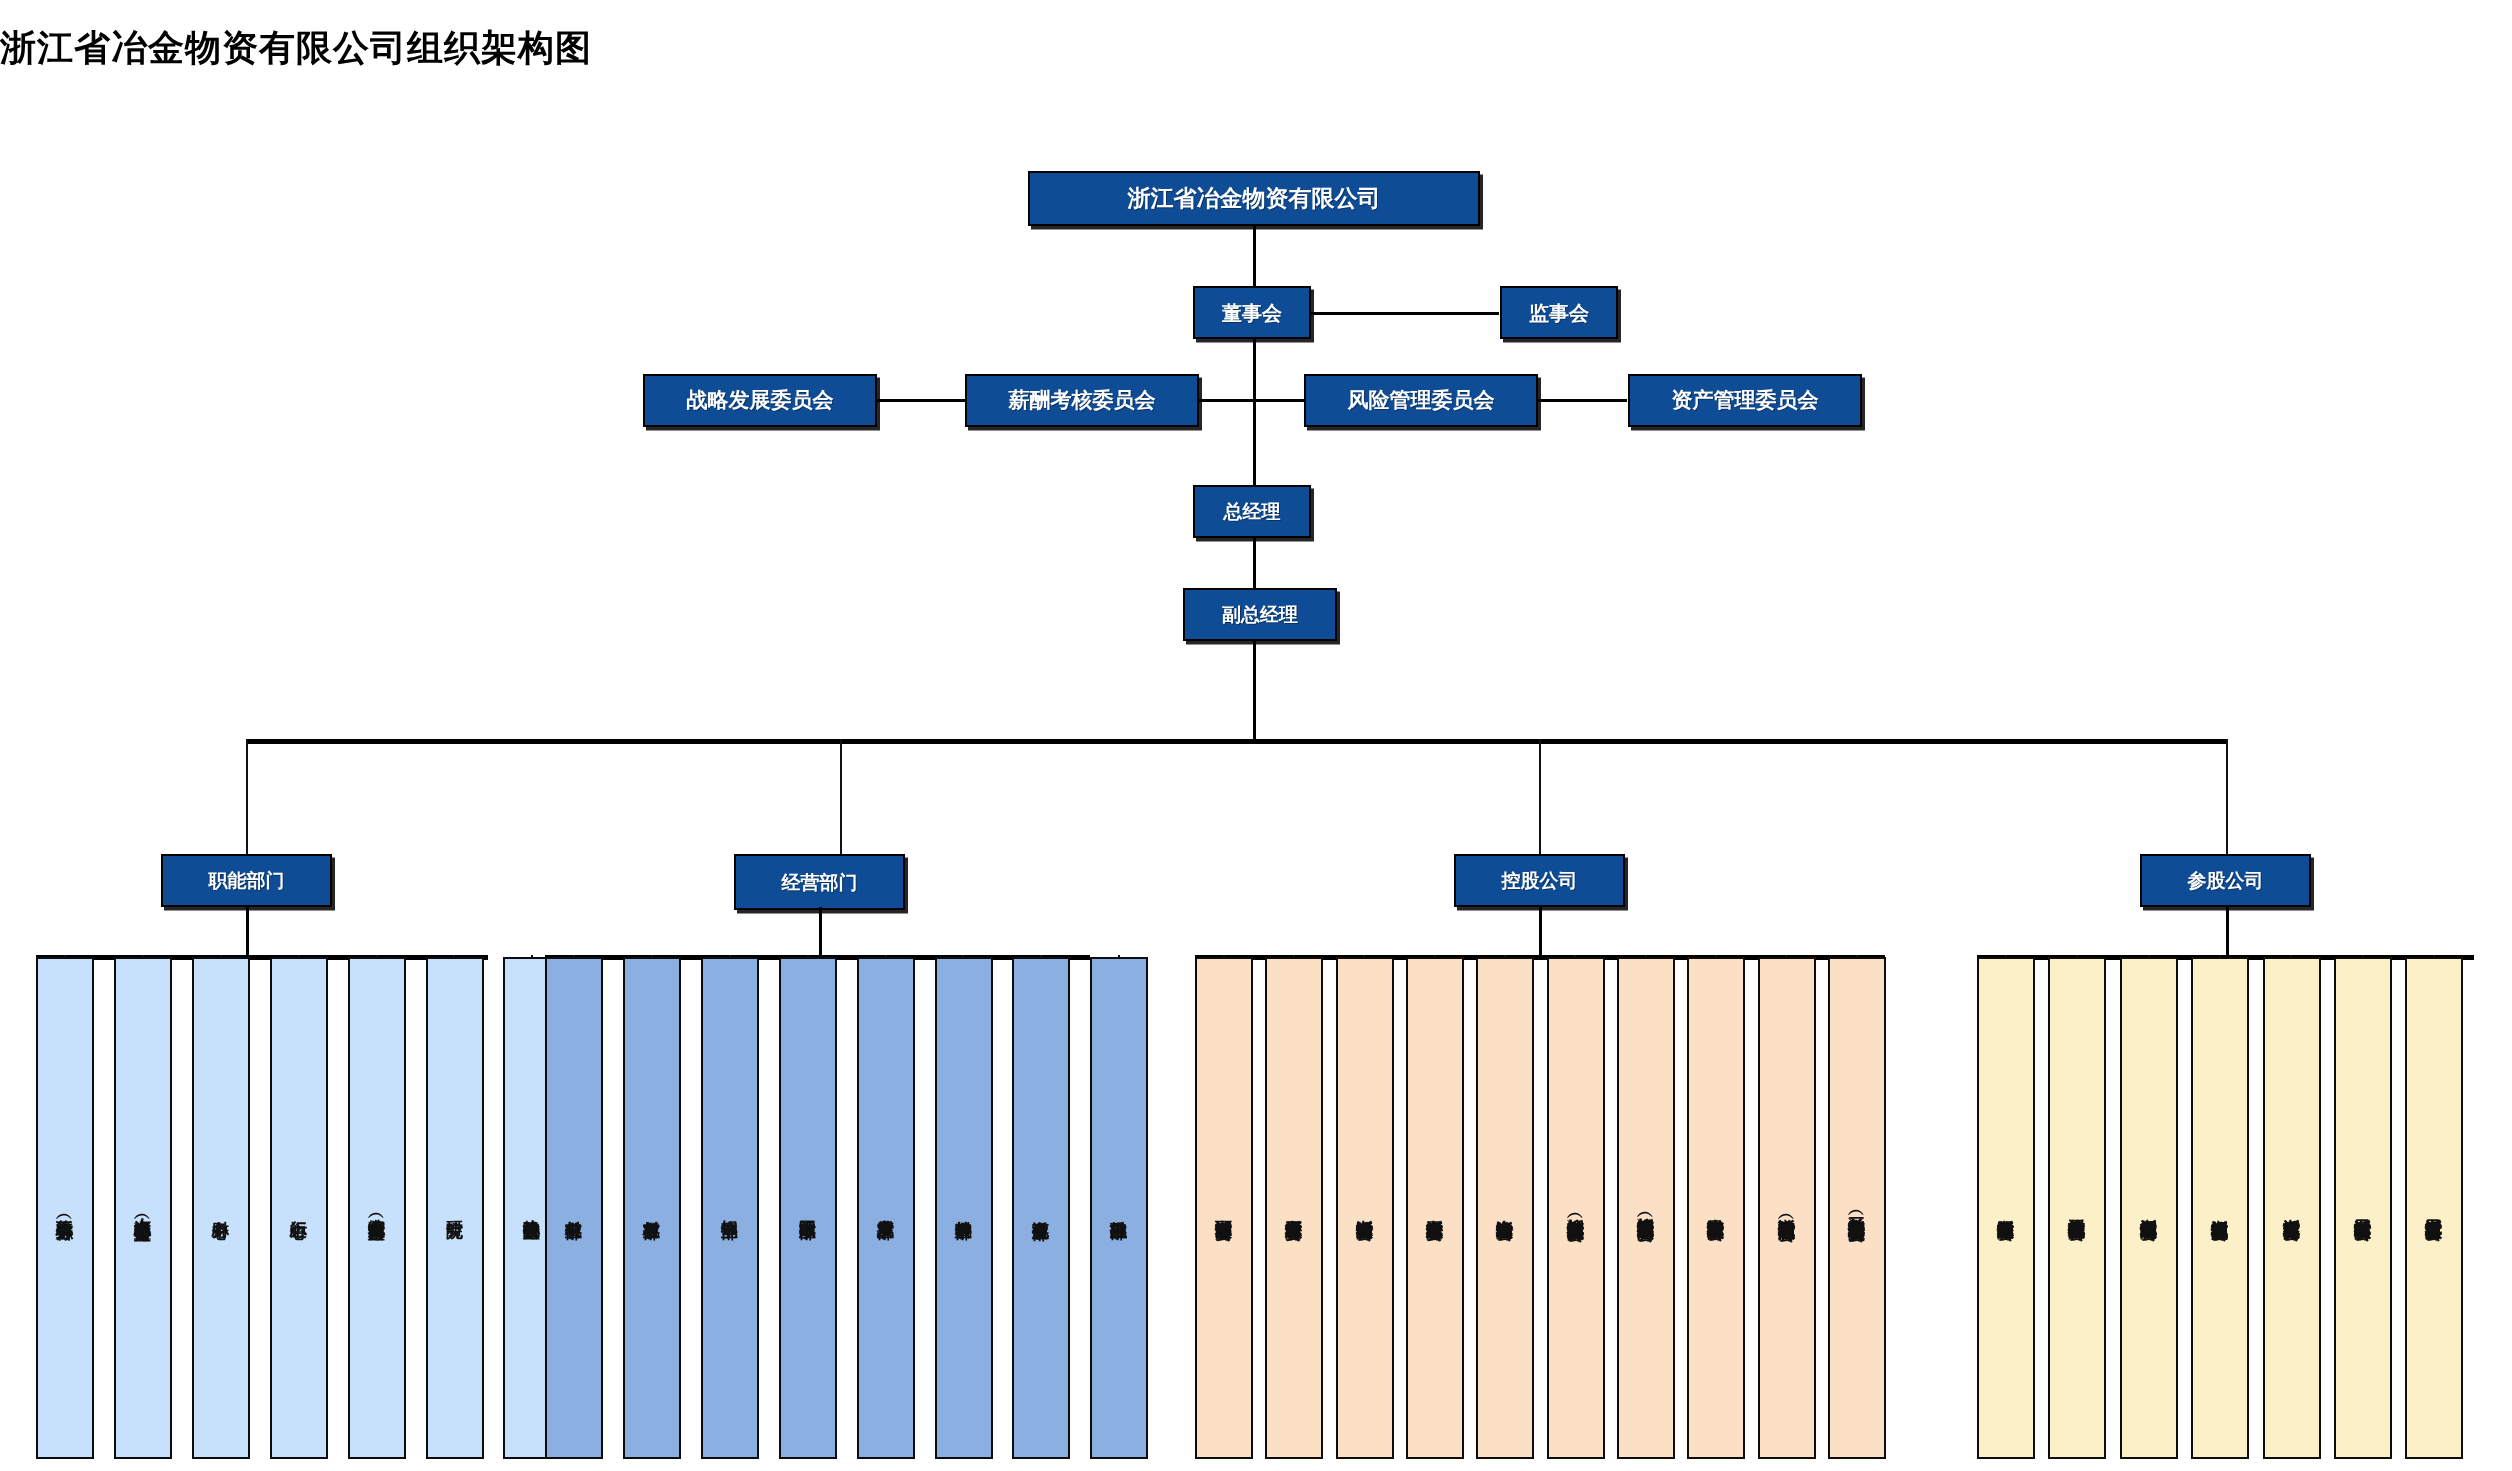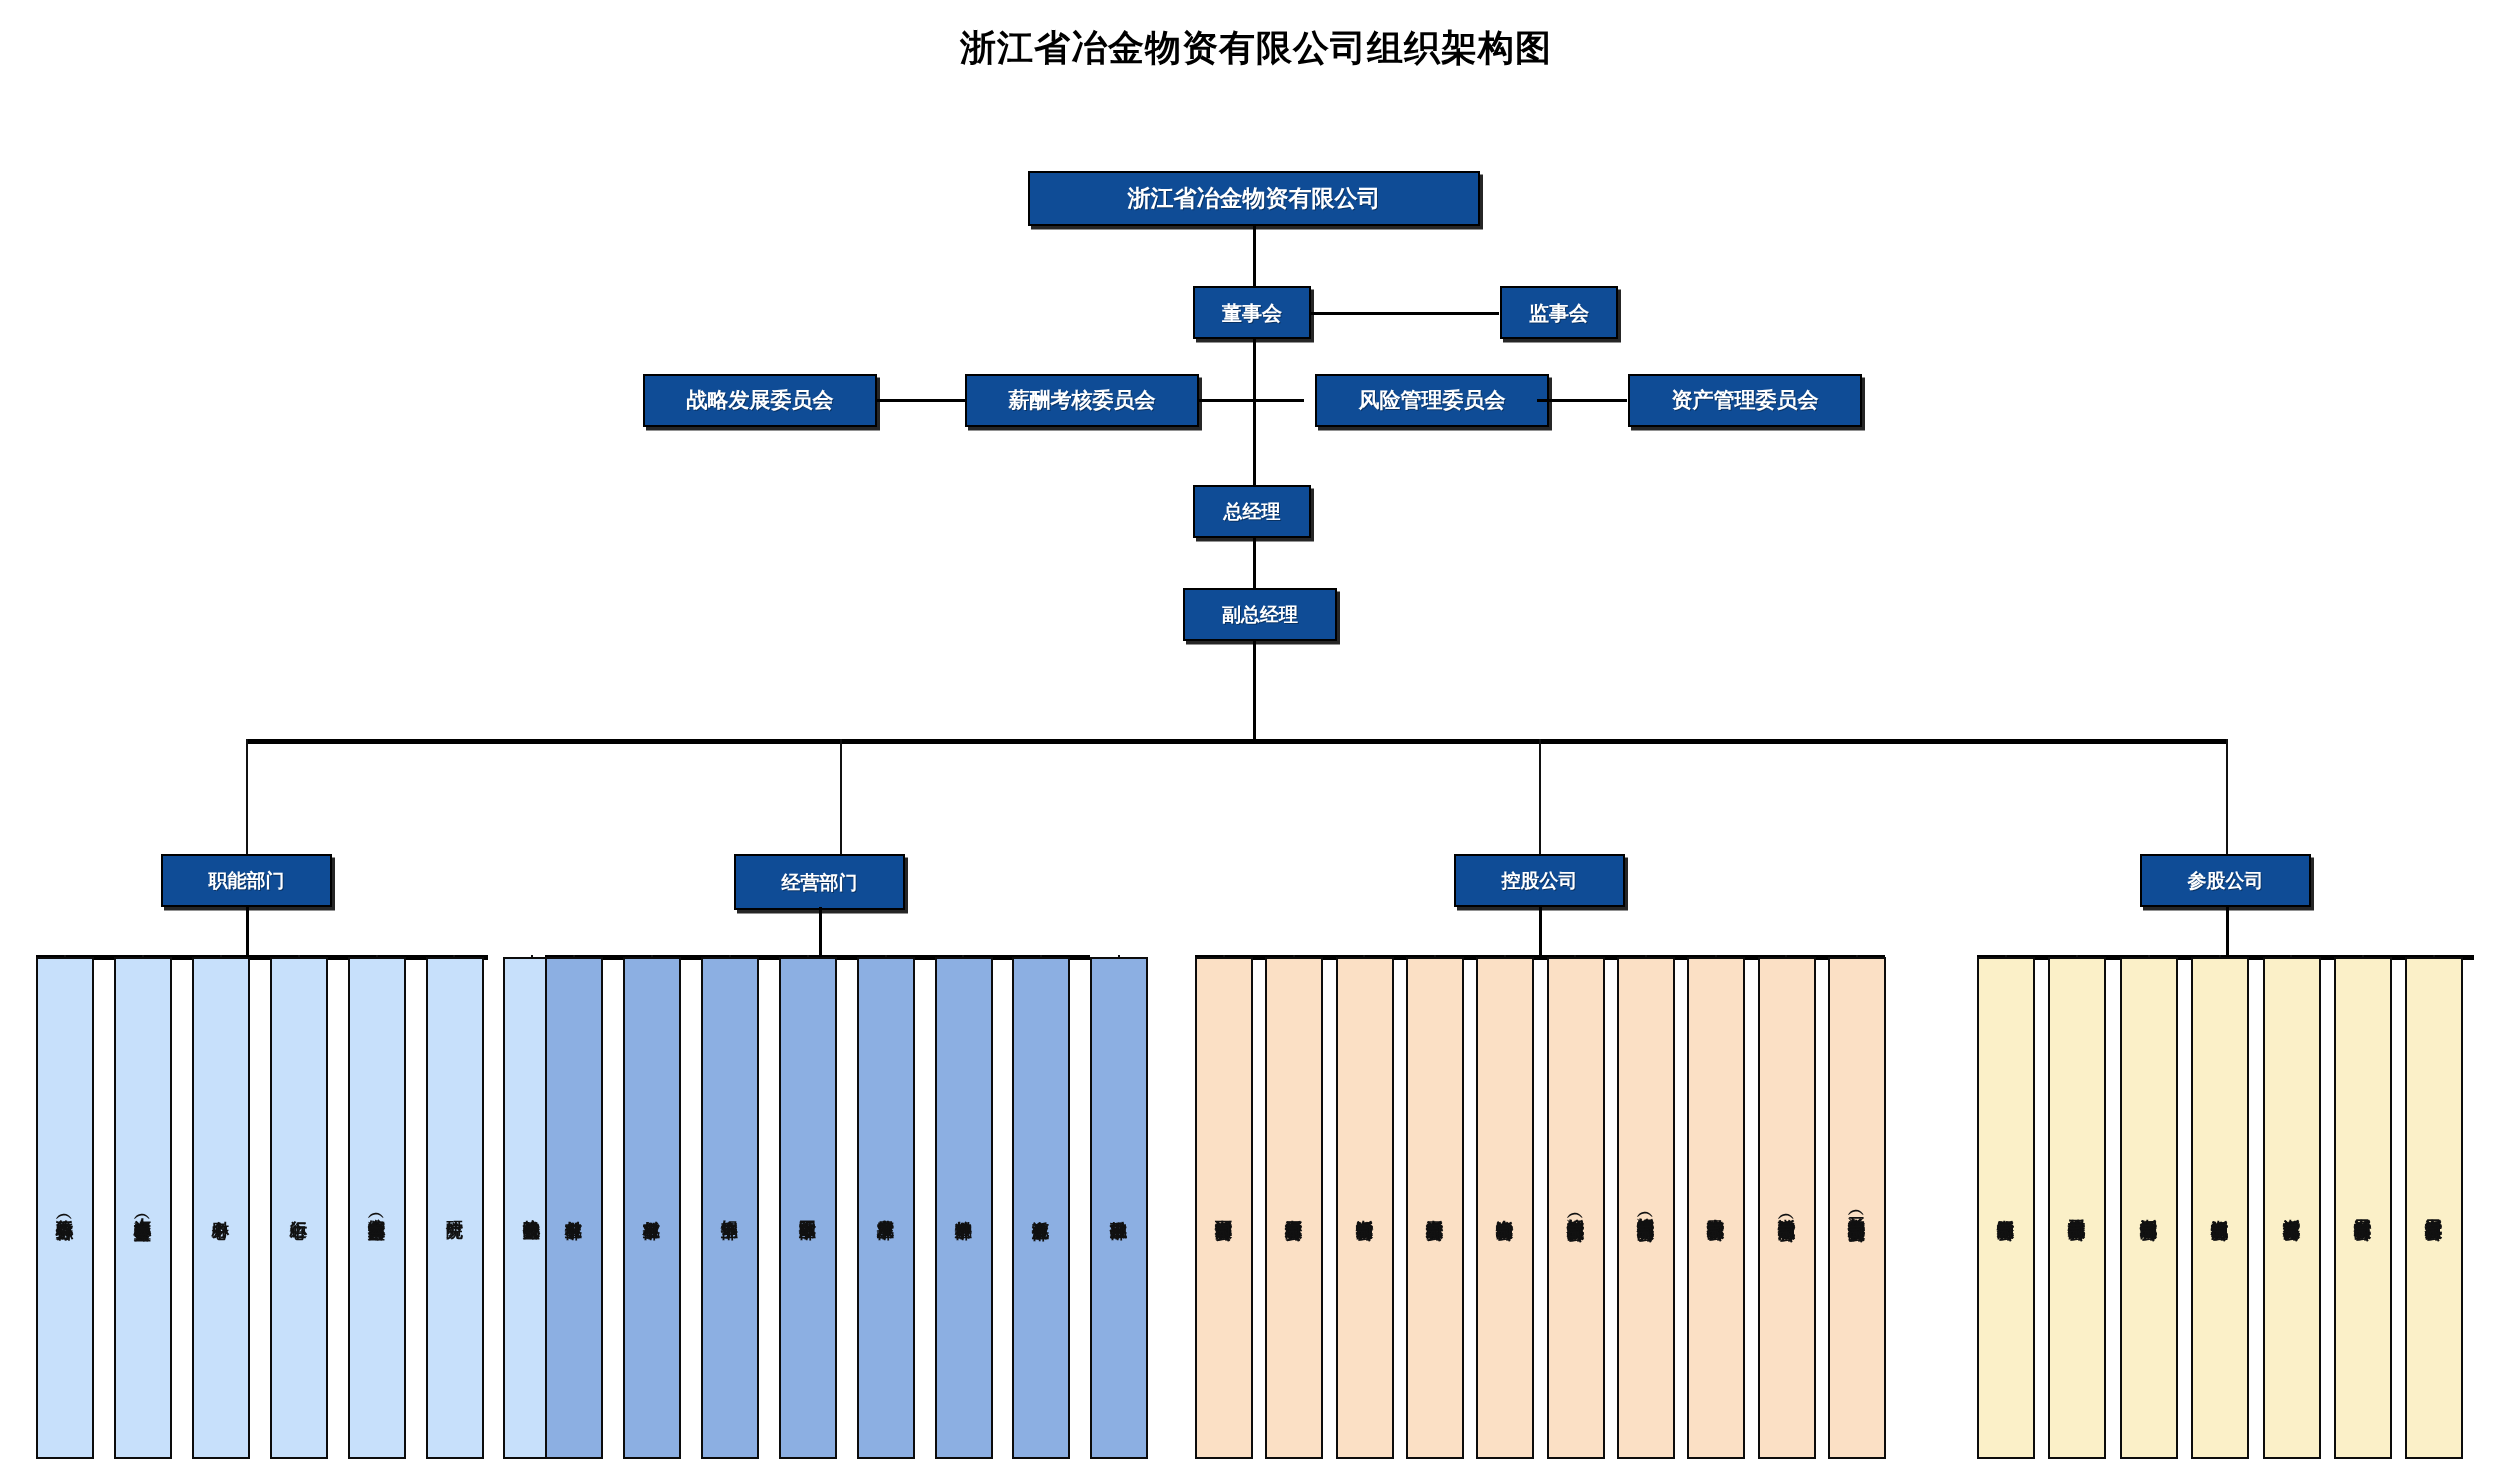--- a/index.html
+++ b/index.html
@@ -1,20 +1,20 @@
 <!DOCTYPE html>
 <html style="font-size:8px"><head>
 <meta charset="utf-8">
 <style>
   html,body{margin:0;padding:0;background:#ffffff;}
   body{font-family:"DejaVu Sans","Liberation Sans",sans-serif;}
   #stage{position:relative;width:2512px;height:1472px;background:#fff;overflow:hidden;}
 
   .title{
-    position:absolute;left:0;top:24px;width:2512px;text-align:center;
+    position:absolute;left:0;top:24px;width:2512px;text-align:left;
     font-size:36px;font-weight:bold;color:#000;letter-spacing:1px;
   }
 
   
   .vline{position:absolute;background:#000;width:2.5px;}
   .hline{position:absolute;background:#000;height:2.5px;}
   .vline-thin{position:absolute;background:#111;width:2px;}
   .hline-thick{position:absolute;background:#000;height:4.5px;}
 
   
@@ -62,21 +62,21 @@
   <div class="nbox lv2" style="left:1193px;top:286px;width:118px;height:53px;">董事会</div>
 
   <div class="nbox lv2" style="left:1500px;top:286px;width:118px;height:53px;">监事会</div>
 
   <div class="hline" style="left:1311px;top:312px;width:188px;"></div>
 
   <div class="vline" style="left:1253px;top:339px;height:146px;"></div>
 
   <div class="nbox comm" style="left:643px;top:374px;width:234px;height:53px;">战略发展委员会</div>
   <div class="nbox comm" style="left:965px;top:374px;width:234px;height:53px;text-align:center;">薪酬考核委员会</div>
-  <div class="nbox comm" style="left:1304px;top:374px;width:234px;height:53px;margin-left:11px;">风险管理委员会</div>
+  <div class="nbox comm" style="left:1304px;top:374px;width:234px;height:53px;">风险管理委员会</div>
   <div class="nbox comm" style="left:1628px;top:374px;width:234px;height:53px;">资产管理委员会</div>
 
   <div class="hline" style="left:877px;top:399px;width:88px;"></div>
   <div class="hline" style="left:1198px;top:399px;width:106px;"></div>
   <div class="hline" style="left:1537px;top:399px;width:90px;"></div>
 
   <div class="nbox mgr" style="left:1193px;top:485px;width:118px;height:53px;">总经理</div>
 
   <div class="vline" style="left:1253px;top:538px;height:55px;"></div>
 

